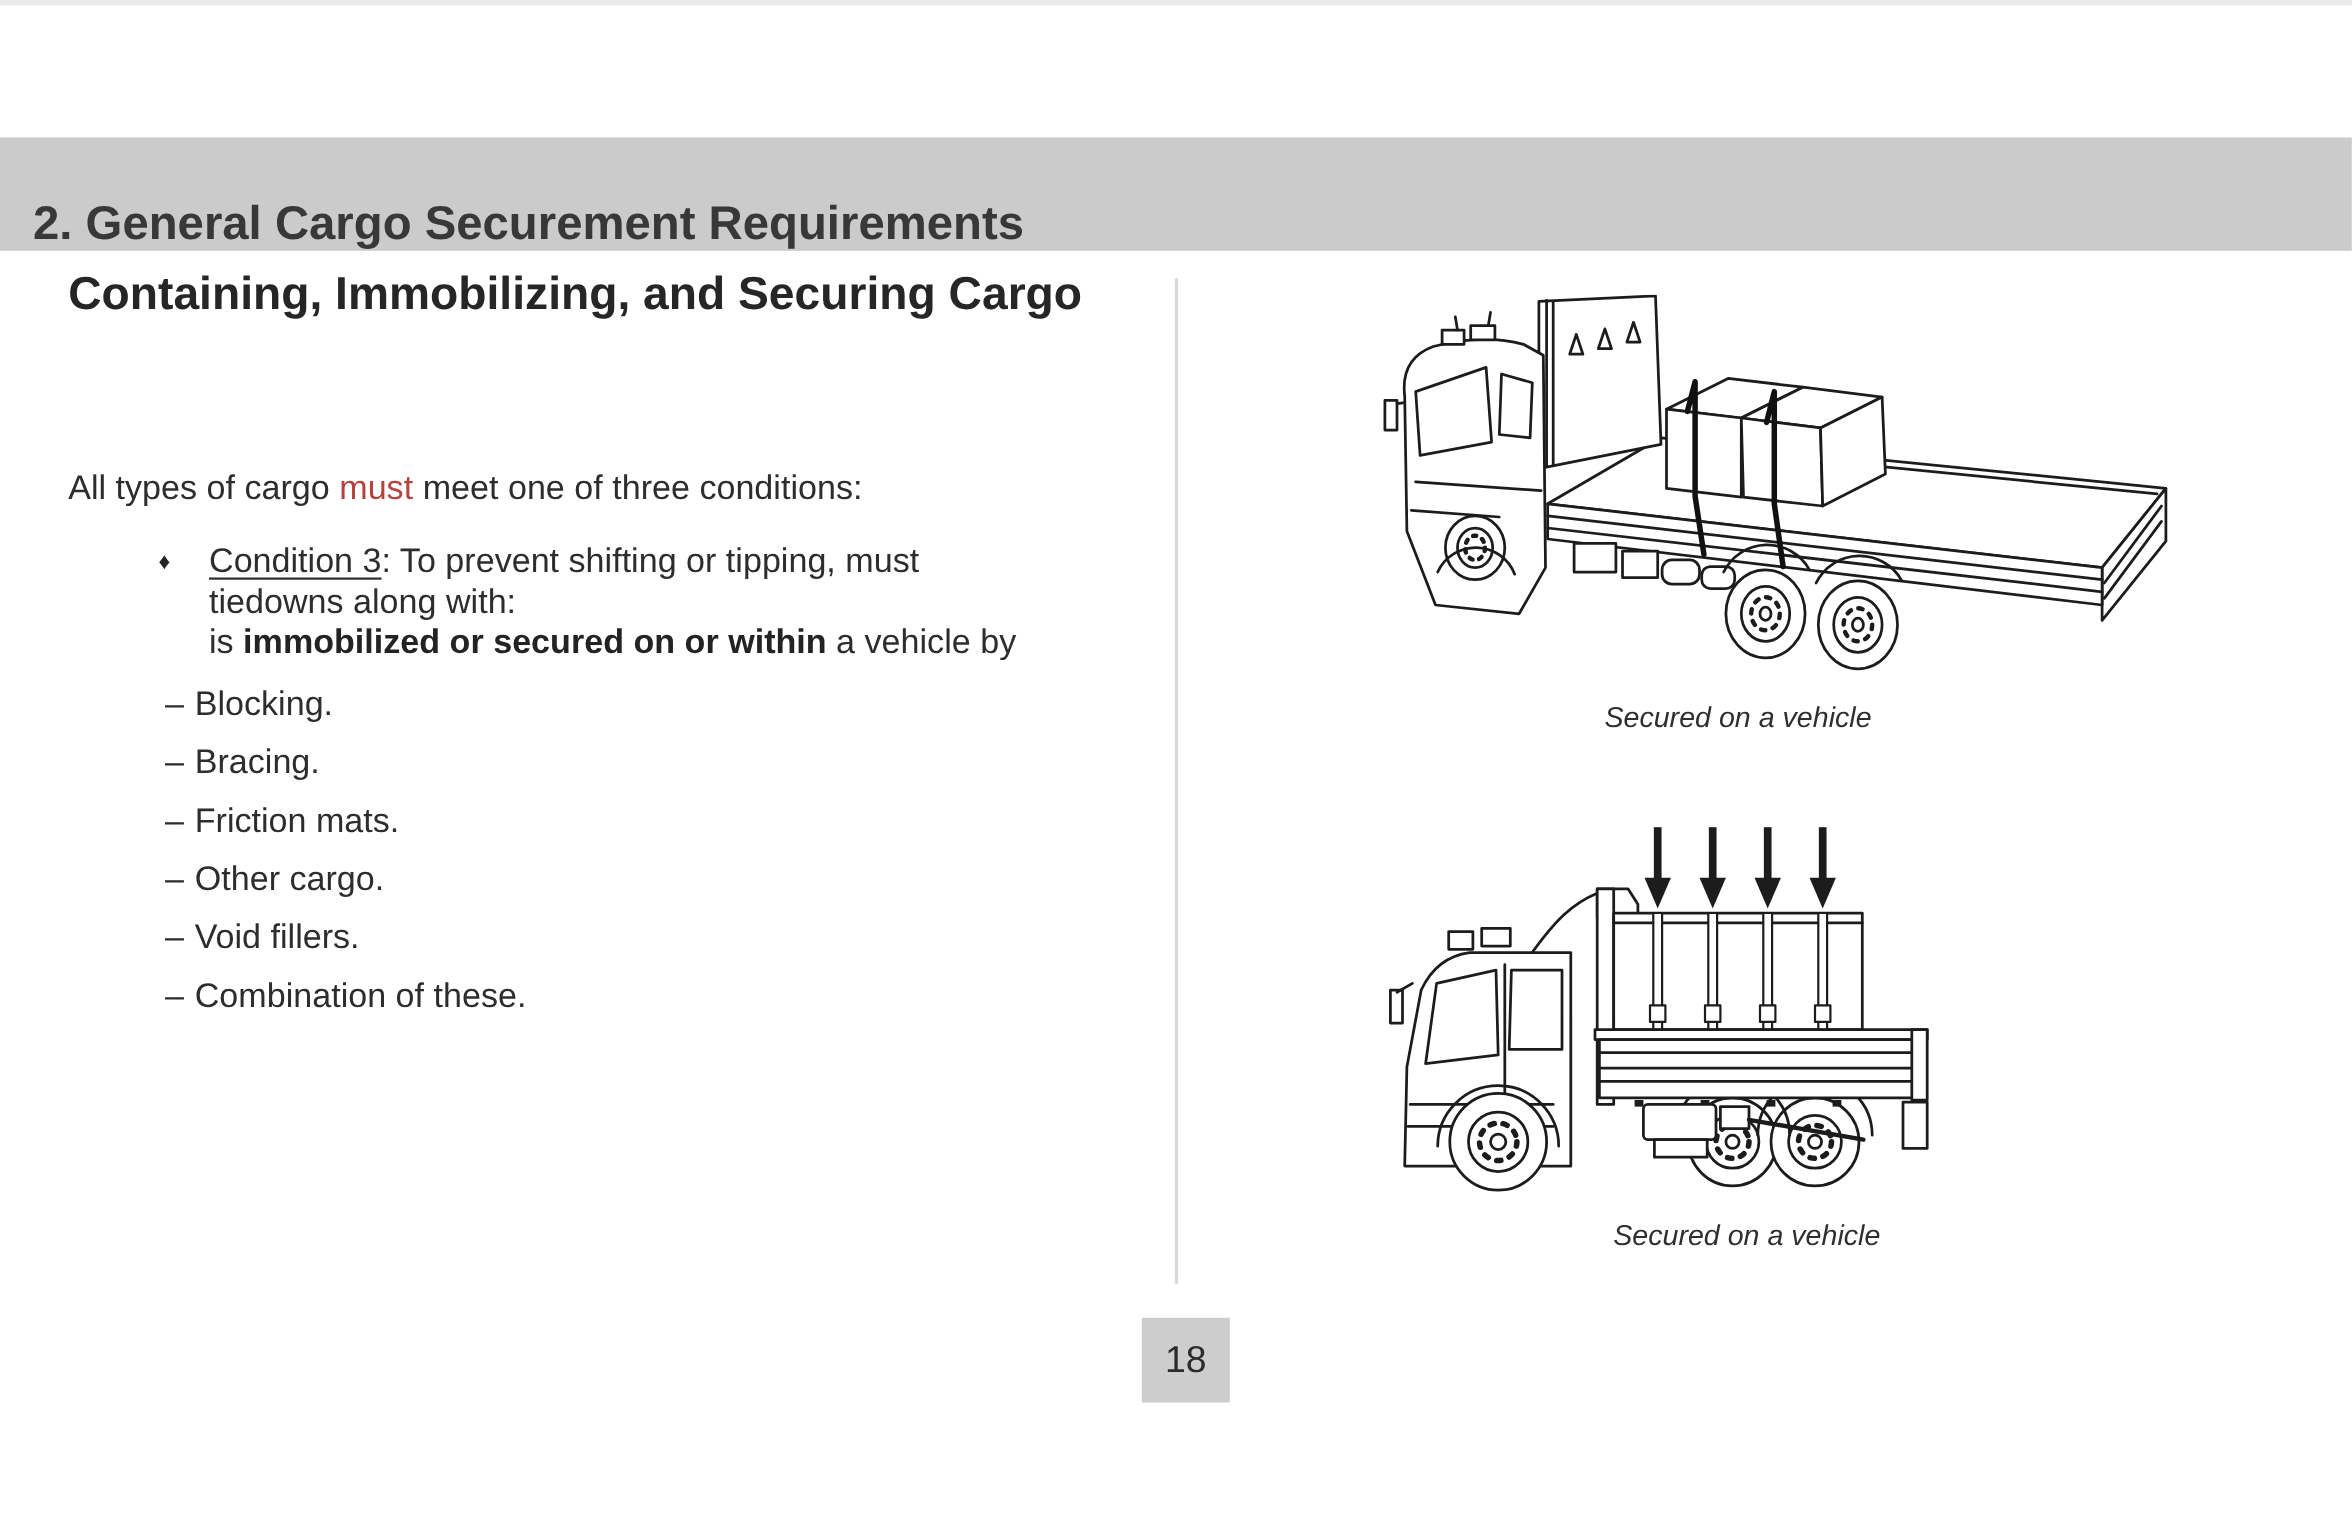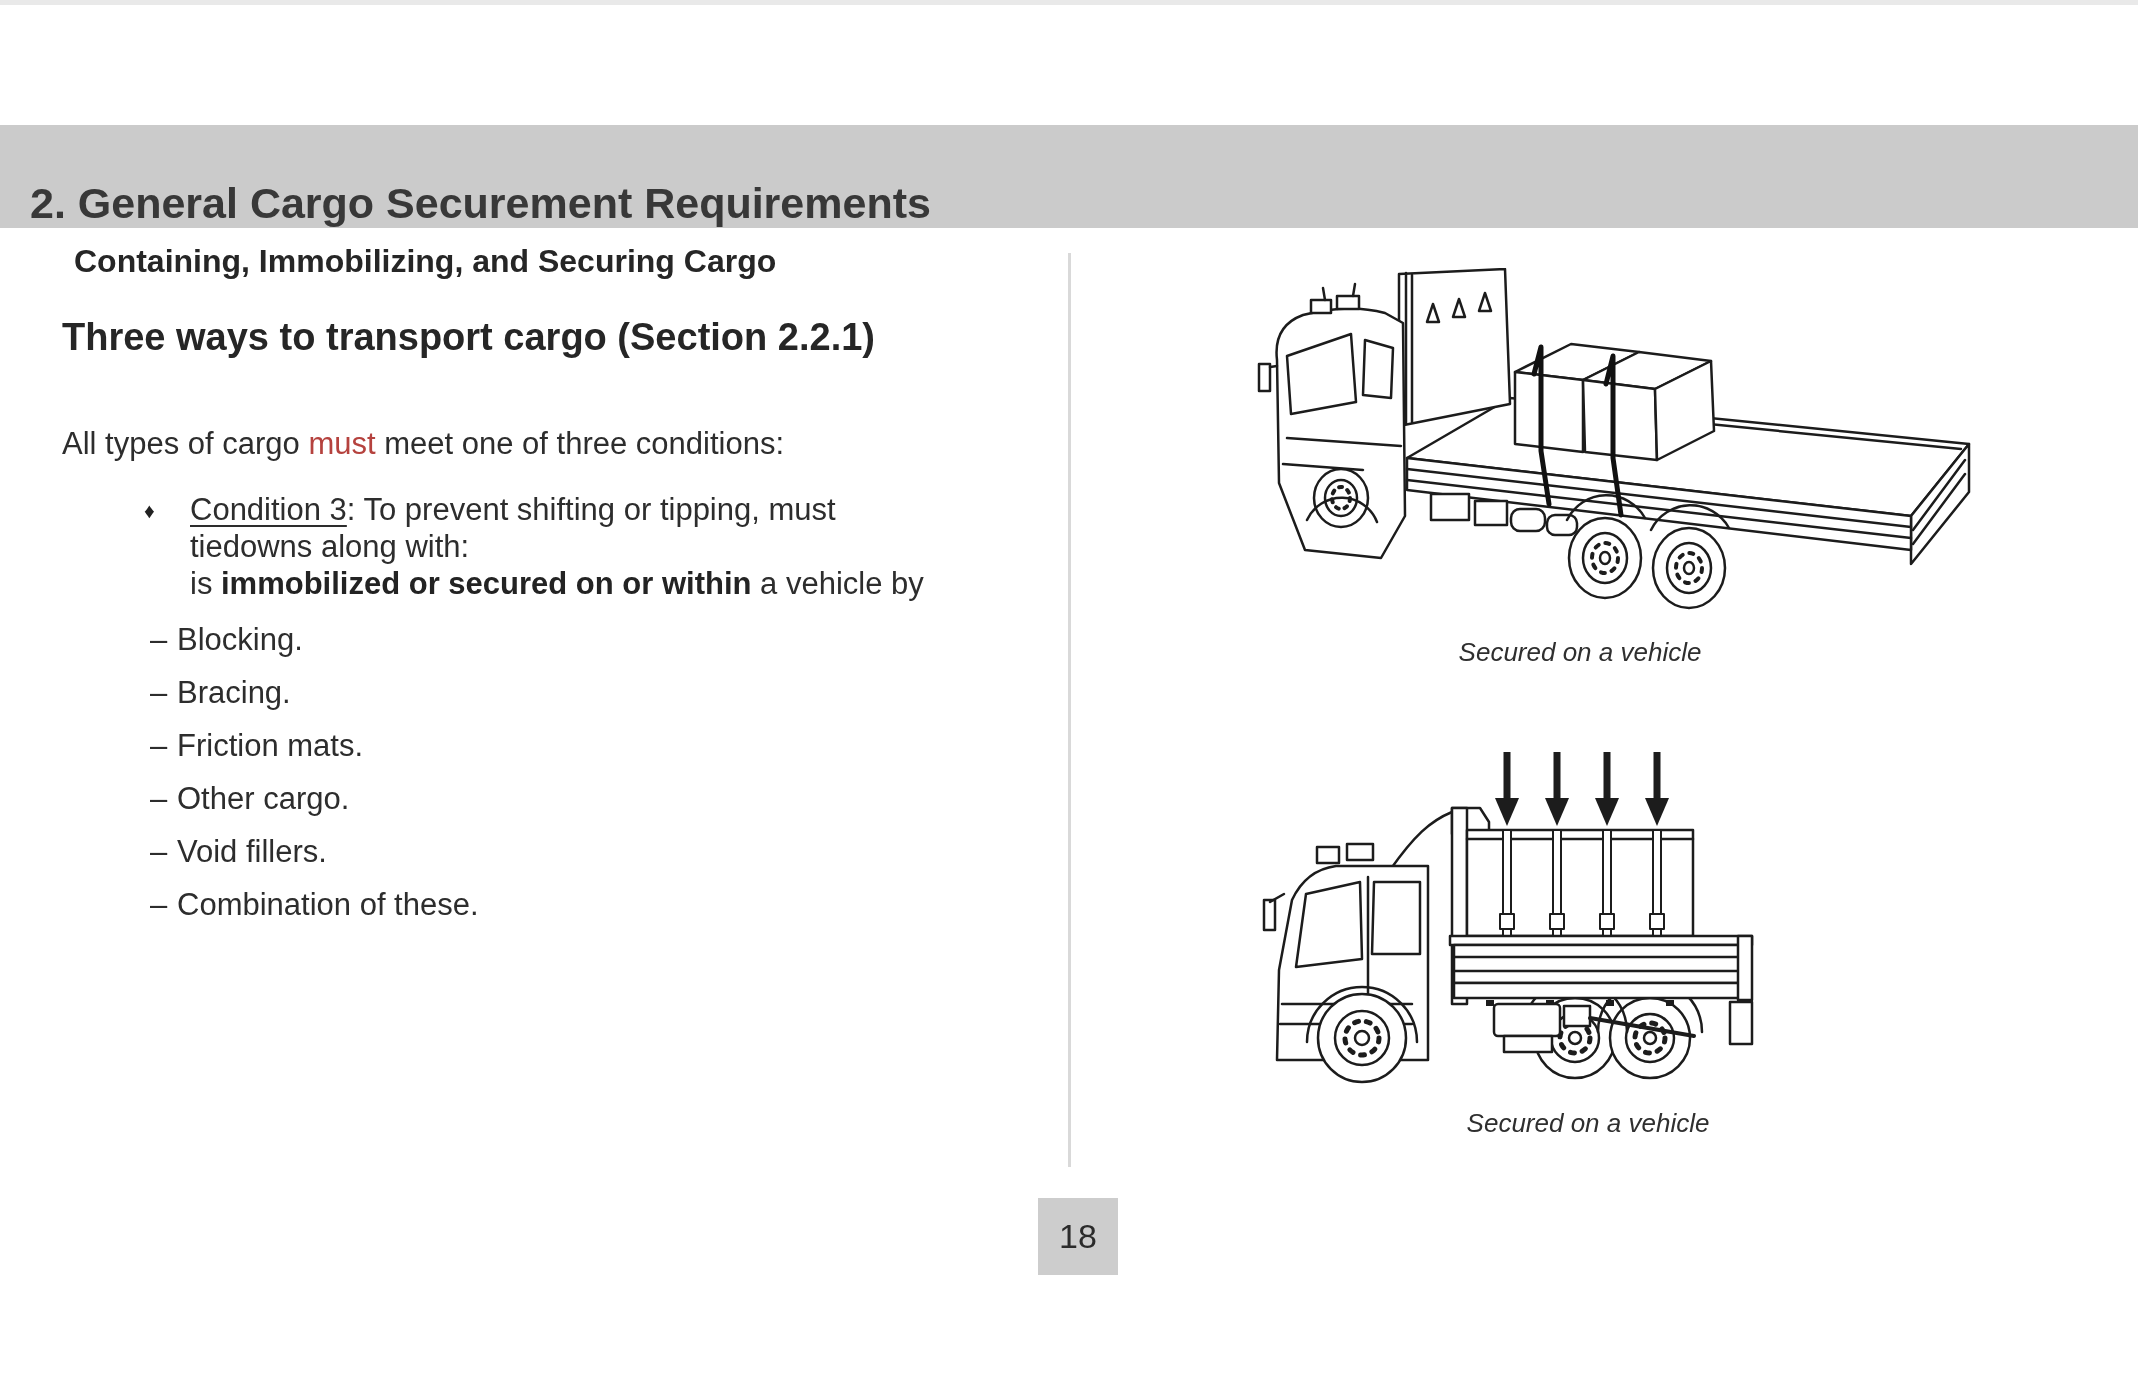--- a/index.html
+++ b/index.html
@@ -7,21 +7,21 @@
     width:2138px;height:1380px;position:relative;overflow:hidden;
     background:#ffffff;color:#2d2d2d;
     font-family:"Liberation Sans", sans-serif;
   }
   .top-strip{position:absolute;left:0;top:0;width:2138px;height:5px;background:#e9e9e9;}
   .header-bar{
     position:absolute;left:0;top:125px;width:2138px;height:103px;
     background:#cbcbcb;display:flex;align-items:flex-end;
   }
   .header-title{font-size:43px;font-weight:700;color:#383838;padding-left:30px;white-space:nowrap;}
-  .h1{position:absolute;left:62px;top:243px;font-size:32px;font-weight:700;color:#262626;white-space:nowrap;margin-left:12px;}
+  .h1{position:absolute;left:62px;top:243px;font-size:42px;font-weight:700;color:#262626;white-space:nowrap;}
   .h2{position:absolute;left:62px;top:314px;font-size:38px;font-weight:700;color:#262626;line-height:46px;}
   .h2 span{display:block;}
   .intro{position:absolute;left:62px;top:424px;font-size:31px;line-height:40px;color:#2d2d2d;white-space:nowrap;}
   .em-red{color:#b5423e;}
   .bullet-marker{position:absolute;left:144px;top:499px;font-size:21px;color:#222222;}
   .bullet-text{position:absolute;left:190px;top:491px;width:740px;font-size:31px;line-height:37px;color:#2d2d2d;}
   .bullet-line{display:block;}
   .u{text-decoration:underline;text-underline-offset:5px;text-decoration-thickness:2px;margin-top:40px;}
   .bold{font-weight:700;color:#232323;}
   .dash-list{position:absolute;left:150px;top:613px;}
@@ -44,21 +44,20 @@
 
 <div class="top-strip"></div>
 
 <div class="header-bar">
   <div class="header-title">2. General Cargo Securement Requirements</div>
 </div>
 
 <div class="h1">Containing, Immobilizing, and Securing Cargo</div>
 
 <div class="h2">
-  <span>Three ways to transport cargo (Section 2.2.1)</span>
 </div>
 
 <div class="intro"><span>All types of cargo </span><span class="em-red">must</span><span> meet one of three conditions:</span></div>
 
 <div class="bullet-marker">♦</div>
 
 <div class="bullet-text">
   <span class="bullet-line"><span class="u">Condition 3</span><span>: To prevent shifting or tipping, must</span></span>
   <span class="bullet-line">tiedowns along with:</span>
   <span class="bullet-line"><span>is </span><span class="bold">immobilized or secured on or within</span><span> a vehicle by</span></span>

